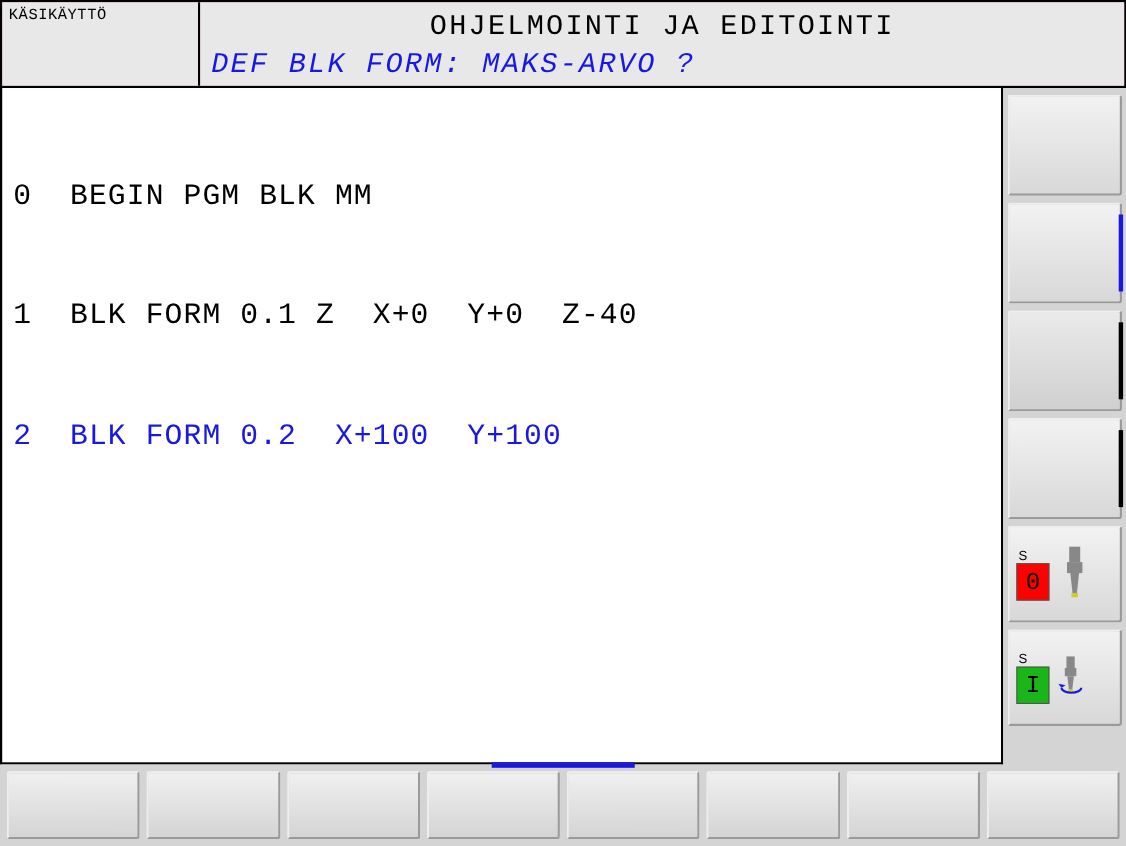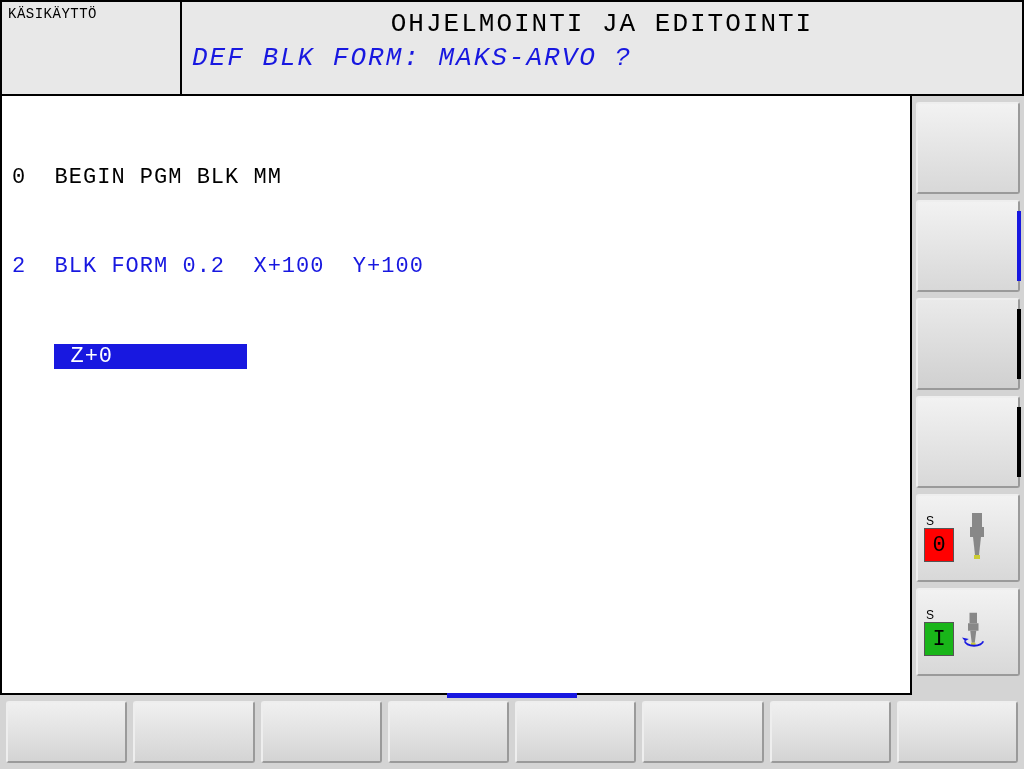--- a/index.html
+++ b/index.html
@@ -5,21 +5,21 @@
   * { box-sizing: border-box; margin: 0; padding: 0; }
   html, body { width: 1024px; height: 769px; overflow: hidden; }
   body {
     background: #d4d4d4;
     font-family: "Courier New", monospace;
     display: flex;
     flex-direction: column;
   }
   .top-header {
     display: flex;
-    height: 96px;
+    height: 80px;
     border: 2px solid #000;
     background: #ec4899;
   }
   .mode-box {
     width: 180px;
     border-right: 2px solid #000;
     padding: 4px 6px;
     font-size: 14px;
     letter-spacing: 0.5px;
     background: #e8e8e8;
@@ -42,21 +42,21 @@
     display: flex;
     min-height: 0;
   }
   .editor-pane {
     flex: 1;
     background: #fff;
     border-left: 2px solid #000;
     border-right: 2px solid #000;
     border-bottom: 2px solid #000;
     padding: 8px 10px;
-    font-size: 22px;
+    font-size: 27px;
     letter-spacing: 1px;
     font-family: "Courier New", monospace;
     line-height: 1.35;
     white-space: pre;
     overflow: hidden;
   }
   .pg-line { color: #000; }
   .pg-line.blue { color: #1818e0; }
   .highlight {
     background: #1818e0;
@@ -149,22 +149,22 @@
   <div class="mode-box">KÄSIKÄYTTÖ</div>
   <div class="title-box">
     <div class="title-line1">OHJELMOINTI JA EDITOINTI</div>
     <div class="title-line2">DEF BLK FORM: MAKS-ARVO ?</div>
   </div>
 </div>
 
 <div class="main-row">
   <div class="editor-pane">
     <div class="pg-line"><span>0</span>  <span>BEGIN PGM BLK MM</span></div>
+    <div class="pg-line"><span>1</span>  <span>BLK FORM 0.1 Z  X+0  Y+0  Z-40</span></div>
     <div class="pg-line blue"><span>2</span>  <span>BLK FORM 0.2  X+100  Y+100</span></div>
-    <div class="pg-line blue"><span class="pg-indent"></span><span class="highlight"> Z+0 </span><span class="highlight">&nbsp;&nbsp;&nbsp;&nbsp;&nbsp;&nbsp;&nbsp;&nbsp;</span></div>
   </div>
 
   <div class="side-panel">
 
     <div class="softkey">
       <span>
         <svg viewBox="0 0 100 60">
           <path d="M5 45 L35 45 L60 25 L95 25 L95 40 L65 40 L40 55 L5 55 Z" fill="#777" stroke="#333" stroke-width="1"></path>
           <path d="M85 12 L55 12" stroke="#1818e0" stroke-width="4" fill="none"></path>
           <path d="M55 12 L64 6 L64 18 Z" fill="#1818e0"></path>

